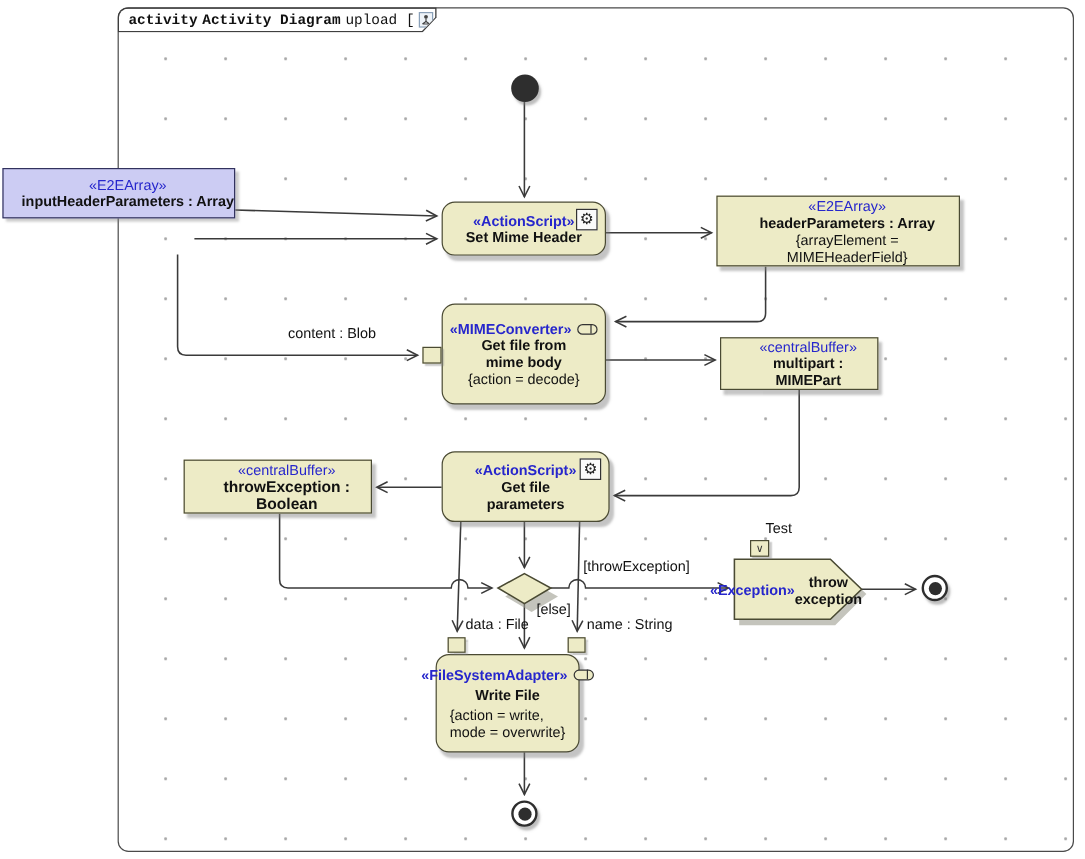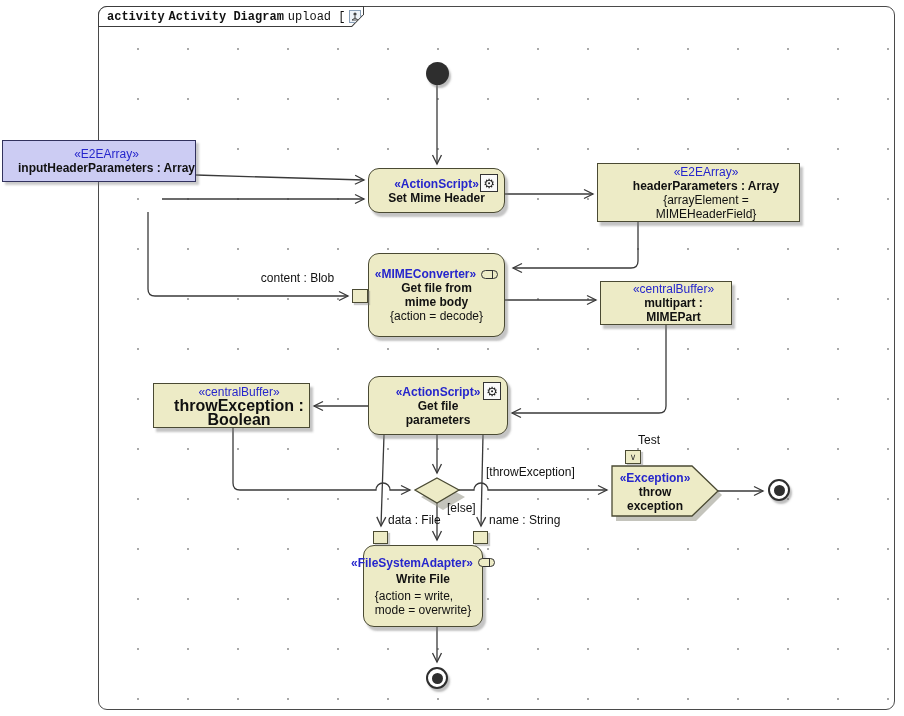--- a/index.html
+++ b/index.html
@@ -63,21 +63,21 @@
   .initial { width:23px; height:23px; background:#2e2e2e;
     box-shadow:2px 3px 2px rgba(125,125,125,0.5); }
   .final-outer { width:22px; height:22px; border:2px solid #2e2e2e; background:#fff;
     display:flex; align-items:center; justify-content:center;
     box-shadow:2px 3px 2px rgba(125,125,125,0.5); }
   .final-inner { width:11px; height:11px; border-radius:50%; background:#2e2e2e; }
 
   .elabel { position:absolute; white-space:nowrap; }
   .edges { position:absolute; left:0; top:0; width:904px; height:716px; }
   .shape-svg { position:absolute; }
-  .pent-text { position:absolute; display:flex; flex-direction:column; justify-content:center;
+  .pent-text { position:absolute; display:flex; flex-direction:row; justify-content:center;
     align-items:center; text-align:center; line-height:14px; }
 </style>
 </head>
 <body>
 
 <div class="canvas">
 
   <div class="frame"></div>
 
   <div class="tab-outer">
@@ -160,21 +160,21 @@
 
   <div class="node beige action" style="left:368px; top:376px; width:140px; height:59px;">
     <div class="gear">⚙</div>
     <div class="stereo b">«ActionScript»</div>
     <div class="nm">Get file
 parameters</div>
   </div>
 
   <div class="node beige objnode" style="left:153px; top:383px; width:157px; height:45px;">
     <div class="stereo">«centralBuffer»</div>
-    <div class="nm" style="font-size:16px;">throwException : Boolean</div>
+    <div class="nm" style="font-size:13px;">throwException : Boolean</div>
   </div>
 
   <svg class="shape-svg" style="left:405px; top:470px;" width="68" height="44">
     <polygon points="35,12 57,24 35,37 13,24" fill="#9c9c90" opacity="0.6" transform="translate(3,3)"></polygon>
     <polygon points="32,8 54,20 32,33 10,20" fill="#edebc6" stroke="#4a4a33" stroke-width="1.3"></polygon>
   </svg>
 
   <svg class="shape-svg" style="left:606px; top:460px;" width="122" height="64">
     <polygon points="10,10 90,10 116,35 90,61 10,61" fill="#9c9c90" opacity="0.6"></polygon>
     <polygon points="6,6 86,6 112,31 86,56 6,56" fill="#edebc6" stroke="#4a4a33" stroke-width="1.3"></polygon>
@@ -198,20 +198,20 @@
   <div class="pin" style="left:373px; top:531px; width:15px; height:13px;"></div>
   <div class="pin" style="left:473px; top:531px; width:15px; height:13px;"></div>
 
   <div class="circle-node final-outer" style="left:768px; top:479px;">
     <div class="final-inner"></div>
   </div>
   <div class="circle-node final-outer" style="left:426px; top:667px;">
     <div class="final-inner"></div>
   </div>
 
-  <div class="elabel" style="left:240px; top:271px; width:115px; text-align:center;">content : Blob</div>
+  <div class="elabel" style="left:240px; top:271px; width:115px; text-align:left;">content : Blob</div>
   <div class="elabel" style="left:388px; top:513px;">data : File</div>
   <div class="elabel" style="left:489px; top:513px;">name : String</div>
   <div class="elabel" style="left:447px; top:501px;">[else]</div>
   <div class="elabel" style="left:486px; top:465px;">[throwException]</div>
   <div class="elabel" style="left:638px; top:433px;">Test</div>
 
 </div>
 
 </body></html>

